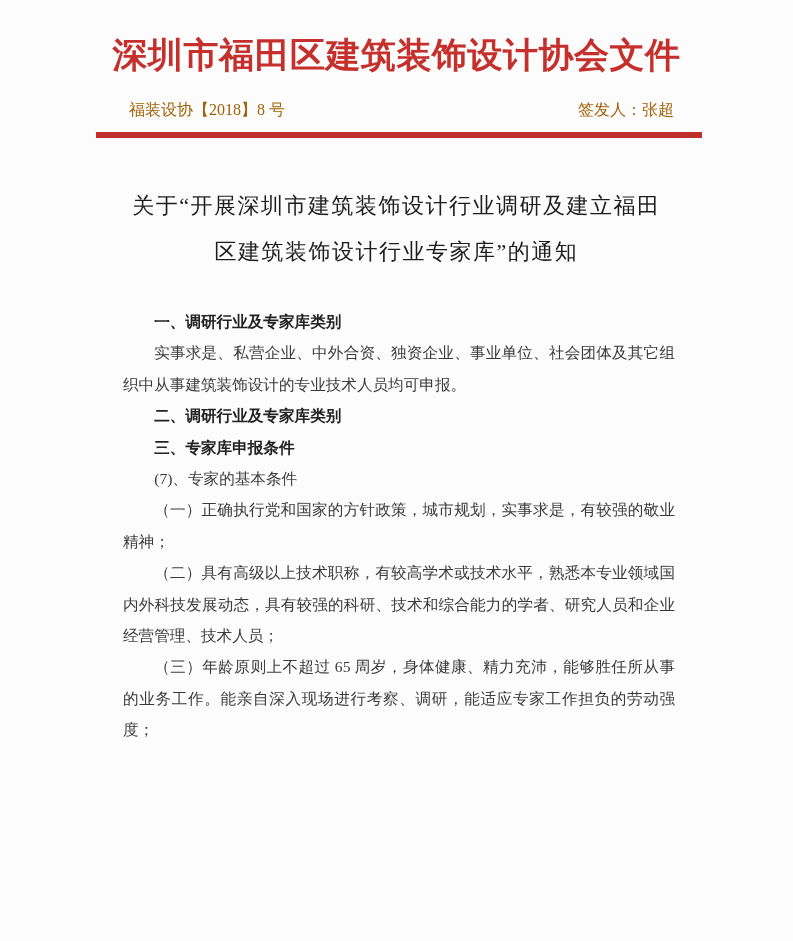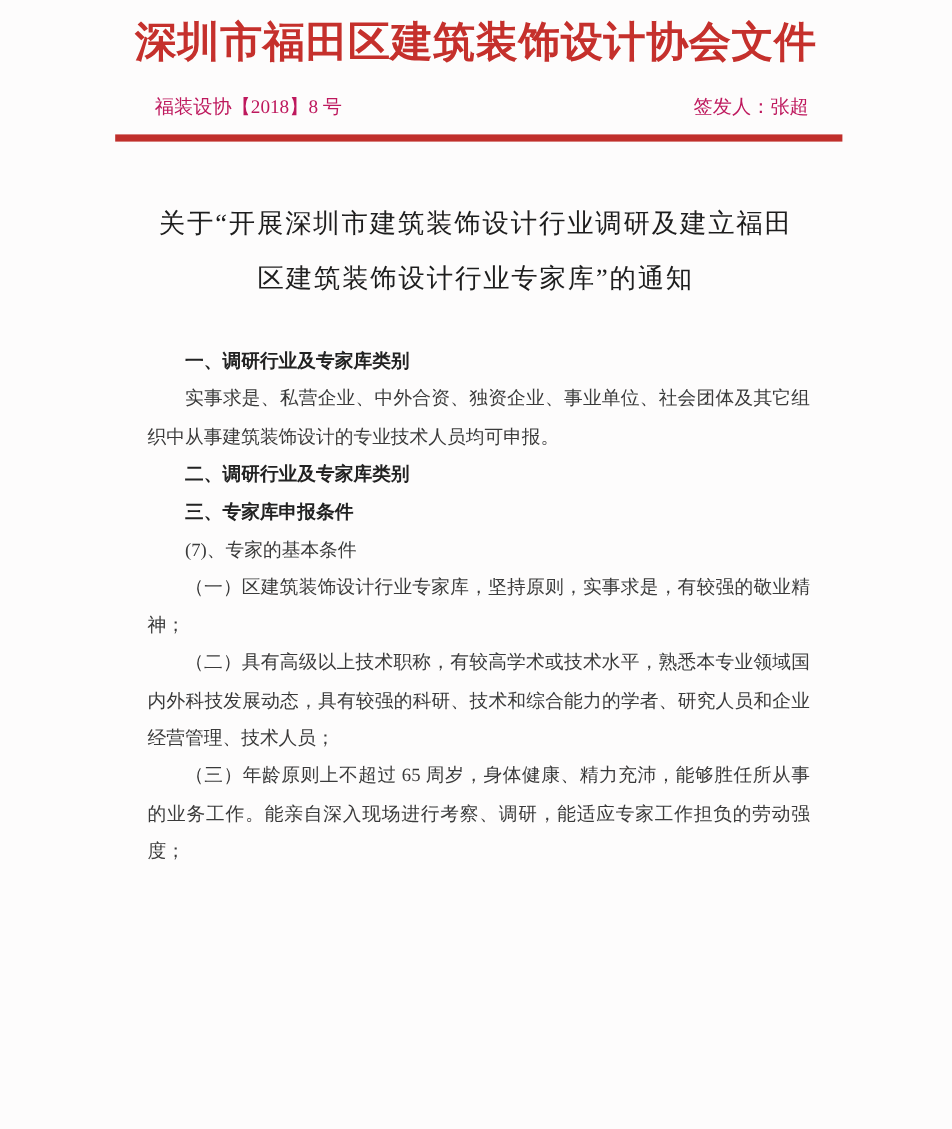--- a/index.html
+++ b/index.html
@@ -8,20 +8,21 @@
     background: #fdfcfc;
   }
   .page {
     position: relative;
     width: 793px;
     height: 807px;
     background: #fdfcfc;
     overflow: hidden;
     font-family: "Liberation Serif", "DejaVu Serif", serif;
     color: #3a3a3a;
+    margin-top: 20px;
   }
   .org-title {
     position: absolute;
     left: 0; right: 0;
     top: 11px;
     text-align: center;
     font-size: 35px;
     line-height: 50px;
     font-weight: bold;
     color: var(--red, #c5302c);
@@ -30,21 +31,21 @@
   }
   .doc-meta {
     position: absolute;
     left: 129px;
     width: 545px;
     top: 79px;
     display: flex;
     justify-content: space-between;
     font-size: 16px;
     line-height: 22px;
-    color: #be185d;
+    color: #a16207;
   }
   .red-rule {
     position: absolute;
     left: 96px;
     top: 112px;
     width: 606px;
     height: 6px;
     background: var(--rule_red, #c02f2b);
   }
   .notice-title {
@@ -97,18 +98,18 @@
     <div>关于“开展深圳市建筑装饰设计行业调研及建立福田</div>
     <div>区建筑装饰设计行业专家库”的通知</div>
   </div>
 
   <div class="body-text">
     <div class="heading">一、调研行业及专家库类别</div>
     <div class="indent">实事求是、私营企业、中外合资、独资企业、事业单位、社会团体及其它组织中从事建筑装饰设计的专业技术人员均可申报。</div>
     <div class="heading">二、调研行业及专家库类别</div>
     <div class="heading">三、专家库申报条件</div>
     <div class="indent">(7)、专家的基本条件</div>
-    <div class="indent">（一）区建筑装饰设计行业专家库，坚持原则，实事求是，有较强的敬业精神；</div>
+    <div class="indent">（一）正确执行党和国家的方针政策，城市规划，实事求是，有较强的敬业精神；</div>
     <div class="indent">（二）具有高级以上技术职称，有较高学术或技术水平，熟悉本专业领域国内外科技发展动态，具有较强的科研、技术和综合能力的学者、研究人员和企业经营管理、技术人员；</div>
     <div class="indent">（三）年龄原则上不超过 65 周岁，身体健康、精力充沛，能够胜任所从事的业务工作。能亲自深入现场进行考察、调研，能适应专家工作担负的劳动强度；</div>
   </div>
 
 </div>
 
 </body></html>

